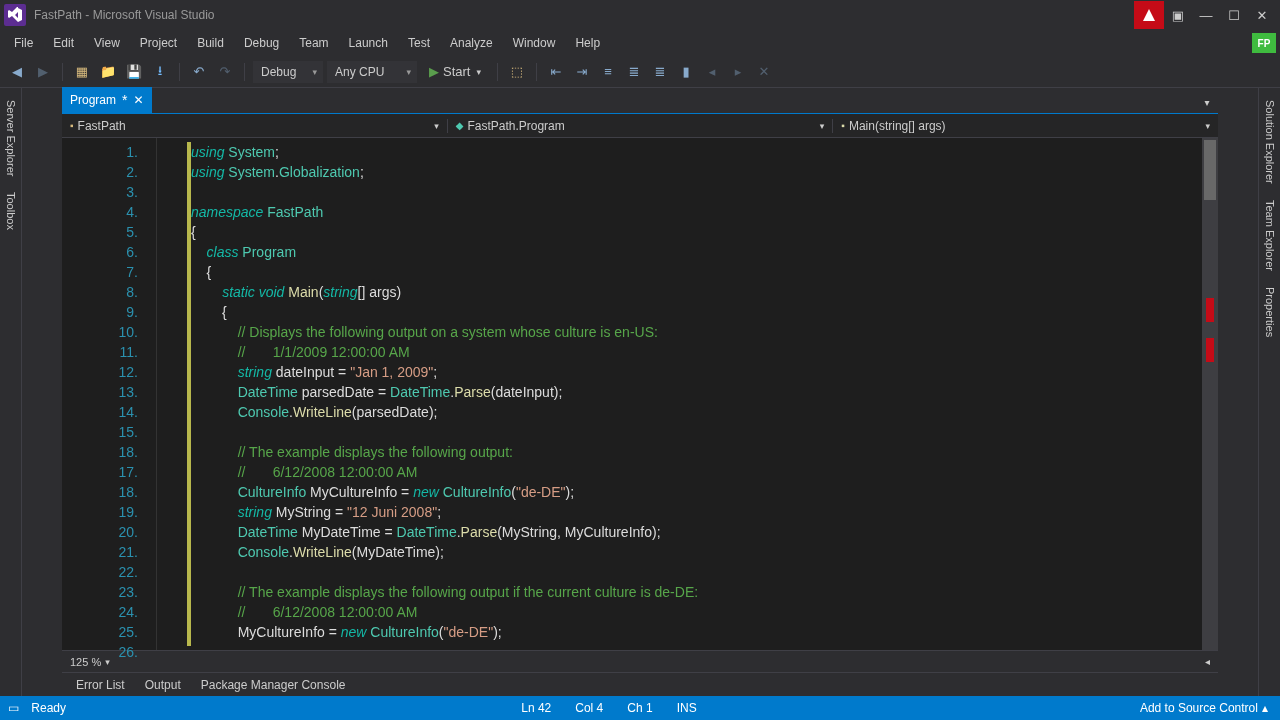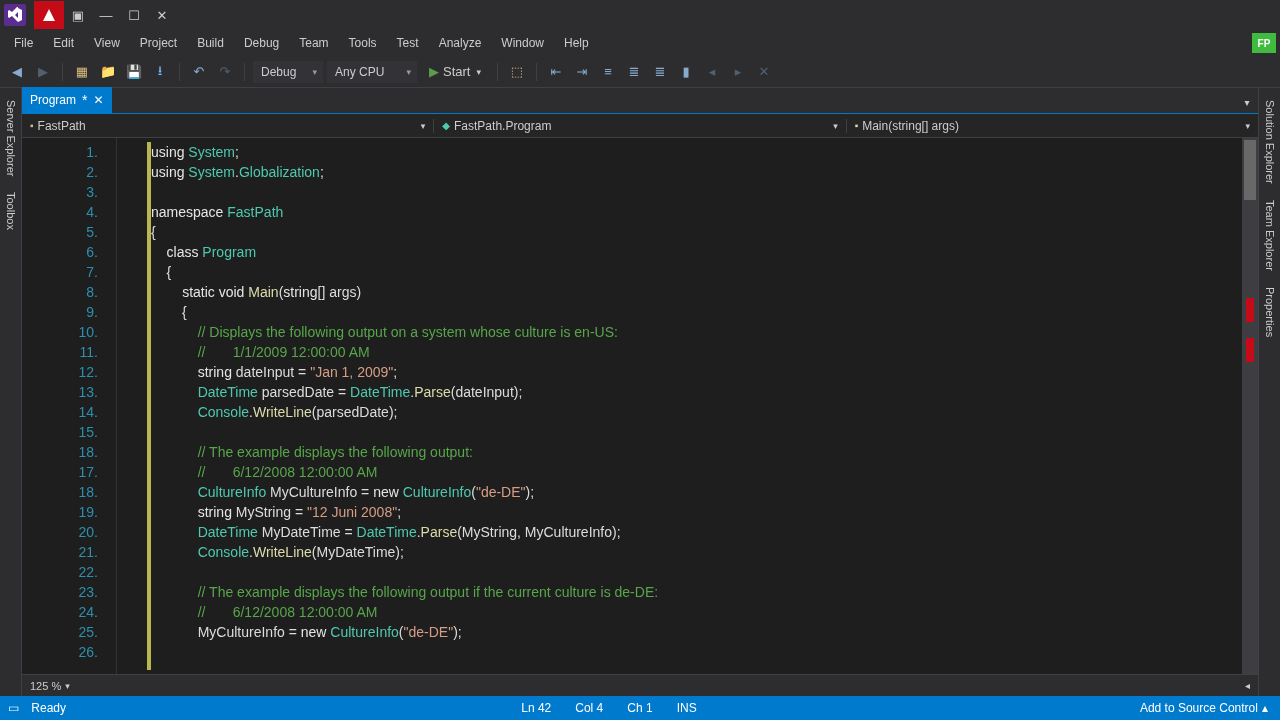--- a/index.html
+++ b/index.html
@@ -18,42 +18,42 @@
 .fp-badge { width:24px; height:20px; background:#3fbb3f; color:#fff; font-size:10px; font-weight:bold; display:flex; align-items:center; justify-content:center; }
 .menubar { height:26px; background:#2d2d30; display:flex; align-items:center; padding:0 4px; }
 .menubar span { padding:4px 10px; color:#ccc; font-size:12px; }
 .toolbar { height:32px; background:#2d2d30; border-bottom:1px solid #3f3f46; display:flex; align-items:center; padding:0 6px; gap:4px;}
 .tbtn { width:22px; height:22px; display:flex; align-items:center; justify-content:center; color:#8ac; }
 .tsep { width:1px; height:18px; background:#3f3f46; margin:0 4px;}
 .tcombo { height:22px; background:#333337; color:#ccc; padding:0 20px 0 8px; display:flex; align-items:center; font-size:12px; position:relative; min-width:70px;}
 .tcombo::after{content:"▾";position:absolute;right:6px;font-size:9px;color:#999;}
 .start { display:flex;align-items:center; color:#ccc; padding:0 8px;}
 .start .tri{color:#5a9e4d;margin-right:4px;}
-.main { flex:1; display:flex; min-height:0;}
+.main { flex:1; display:flex; min-height:0;gap:40px;}
 .leftrail { width:22px; background:#2d2d30; border-right:1px solid #3f3f46; display:flex; flex-direction:column; align-items:center; padding-top:4px;}
 .leftrail span { writing-mode:vertical-rl; font-size:11px; color:#ccc; padding:8px 0; }
 .rightrail { width:22px; background:#2d2d30; border-left:1px solid #3f3f46; display:flex; flex-direction:column; align-items:center; padding-top:4px;}
 .rightrail span { writing-mode:vertical-rl; font-size:11px; color:#ccc; padding:8px 0;}
 .editor-area{ flex:1; display:flex; flex-direction:column; min-height:0;}
 .tabrow { height:26px; background:#2d2d30; display:flex; align-items:flex-end; border-bottom:1px solid #007acc;}
 .tab { height:26px; background:#007acc; color:#fff; padding:0 8px; display:flex; align-items:center; font-size:12px; gap:6px;}
 .tab .dirty{font-size:14px;}
 .tab .x{font-size:12px;}
 .navbar { height:24px; background:#252526; border-bottom:1px solid #3f3f46; display:flex; align-items:center; font-size:12px; color:#ccc;}
 .navbar .seg{flex:1; padding:0 8px; display:flex;align-items:center;gap:4px; border-right:1px solid #3f3f46;}
 .navbar .seg:last-child{border-right:none;}
 .navbar .ico{color:#d7ba7d;font-size:10px;}
 .navbar .ico2{color:#4ec9b0;font-size:10px;}
 .navbar .ico3{color:#dcdcaa;font-size:10px;}
 .code-wrap{ flex:1; display:flex; background:#1e1e1e; min-height:0; position:relative;}
 .gutter { width:95px; background:#1e1e1e; text-align:right; padding:4px 0; color:#2b91af; font-family:Consolas,monospace; font-size:14px; line-height:20px; border-right:1px solid #333;}
 .gutter div{padding-right:18px; position:relative;}
 .changebar{position:absolute;left:125px;top:4px;bottom:4px;width:4px;background:#b8b84d;}
 .code { flex:1; padding:4px 0 4px 34px; font-family:Consolas,monospace; font-size:14px; line-height:20px; white-space:pre; color:#dcdcdc;}
-.kw{color:#e5e5e5;} .cls{color:#4ec9b0;} .str{color:#d69d85;} .cmt{color:#57a64a;} .mth{color:#dcdcaa;}
+.kw{color:#14b8a6;font-style:italic;} .cls{color:#4ec9b0;} .str{color:#d69d85;} .cmt{color:#57a64a;} .mth{color:#dcdcaa;}
 .scroll-v{position:absolute;right:0;top:0;bottom:0;width:16px;background:#3e3e42;}
 .scroll-thumb{position:absolute;top:2px;left:2px;right:2px;height:60px;background:#686868;}
 .red-mark{position:absolute;right:4px;width:8px;height:24px;background:#c50b17;}
 .zoomrow { height:22px; background:#2d2d30; border-top:1px solid #3f3f46; display:flex; align-items:center; padding:0 8px; font-size:11px; color:#ccc;}
 .zoomrow .arr{margin-left:4px;font-size:9px;}
 .bottomtabs { height:24px; background:#2d2d30; border-top:1px solid #3f3f46; display:flex; align-items:center; padding:0 6px; gap:4px;}
 .bottomtabs span{ padding:4px 8px; font-size:12px; color:#ccc;}
 .statusbar { height:24px; background:#007acc; color:#fff; display:flex; align-items:center; padding:0 8px; font-size:12px;}
 .statusbar .sg{padding:0 12px;}
 .statusbar .spacer{flex:1;}
@@ -61,20 +61,21 @@
 </style>
 </head>
 <body>
 
 <div class="titlebar">
   <div class="vslogo">
     <svg viewBox="0 0 16 16">
         <path fill="#fff" d="M11 1l4 2v10l-4 2-6-6-3 2-1-1V4l1-1 3 2 6-6zM11 5L8 8l3 3V5z"></path>
       </svg>
   </div>
+  <div class="title-text">FastPath - Microsoft Visual Studio</div>
   <div class="title-right">
     <div class="red-btn">
         <svg viewBox="0 0 12 12">
           <path fill="#fff" d="M6 0L0 12h12z"></path>
         </svg>
       </div>
     <div class="notif">▣</div>
     <div class="winbtn">—</div>
     <div class="winbtn">☐</div>
     <div class="winbtn">✕</div>
@@ -82,21 +83,21 @@
 </div>
 
 <div class="menubar">
   <span>File</span>
   <span>Edit</span>
   <span>View</span>
   <span>Project</span>
   <span>Build</span>
   <span>Debug</span>
   <span>Team</span>
-  <span>Tools</span>
+  <span>Launch</span>
   <span>Test</span>
   <span>Analyze</span>
   <span>Window</span>
   <span>Help</span>
   <div style="flex:1"></div>
   <div class="fp-badge">FP</div>
 </div>
 
 <div class="toolbar">
   <div class="tbtn">◀</div>
@@ -204,20 +205,25 @@
       </div>
     </div>
 
     <div class="zoomrow">
       <span>125 %</span>
         <span class="arr">▾</span>
       <div style="flex:1"></div>
       <span style="font-size:10px;">◂</span>
     </div>
 
+    <div class="bottomtabs">
+      <span>Error List</span>
+      <span>Output</span>
+      <span>Package Manager Console</span>
+    </div>
   </div>
 
   <div class="rightrail">
     <span>Solution Explorer</span>
     <span>Team Explorer</span>
     <span>Properties</span>
   </div>
 </div>
 
 <div class="statusbar">

